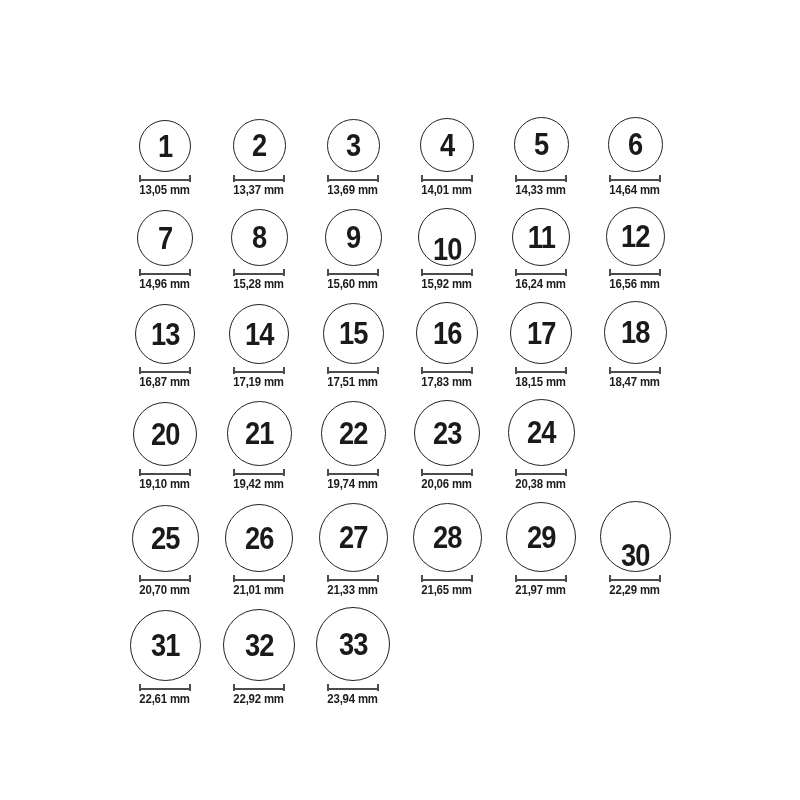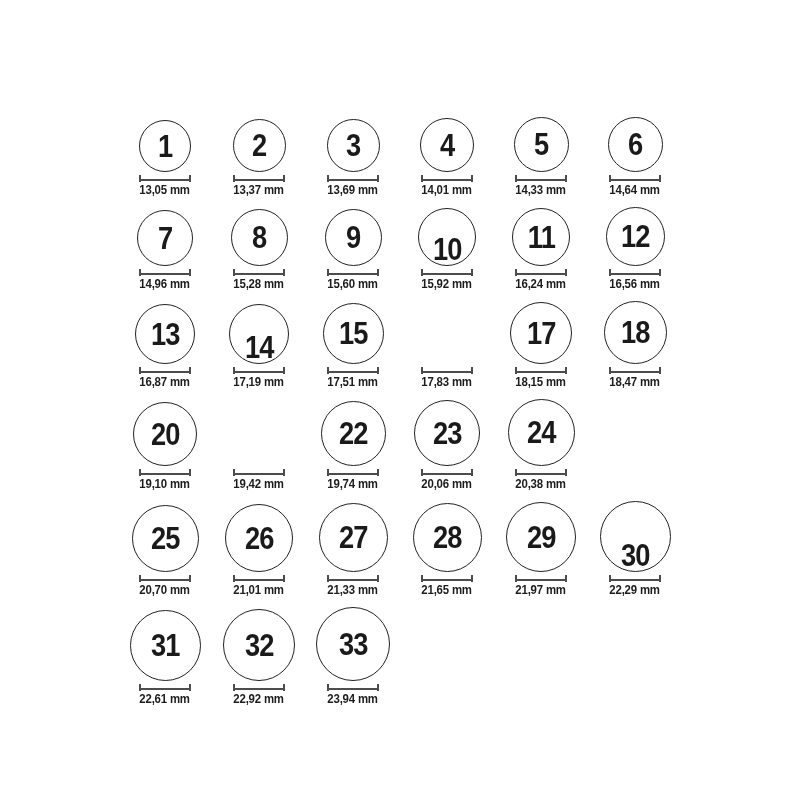--- a/index.html
+++ b/index.html
@@ -237,21 +237,21 @@
     </div>
     <div class="measure">
       <span class="tick-l"></span>
       <span class="bar"></span>
       <span class="tick-r"></span>
     </div>
     <div class="mm">16,87 mm</div>
   </div>
 
   <div class="cell">
-    <div class="circle" style="width: 60px; height: 60px; align-items: flex-end;">
+    <div class="circle" style="width: 60px; height: 60px;">
       <span class="num">14</span>
     </div>
     <div class="measure">
       <span class="tick-l"></span>
       <span class="bar"></span>
       <span class="tick-r"></span>
     </div>
     <div class="mm">17,19 mm</div>
   </div>
 
@@ -261,20 +261,23 @@
     </div>
     <div class="measure">
       <span class="tick-l"></span>
       <span class="bar"></span>
       <span class="tick-r"></span>
     </div>
     <div class="mm">17,51 mm</div>
   </div>
 
   <div class="cell">
+    <div class="circle" style="width: 62px; height: 62px;">
+      <span class="num">16</span>
+    </div>
     <div class="measure">
       <span class="tick-l"></span>
       <span class="bar"></span>
       <span class="tick-r"></span>
     </div>
     <div class="mm">17,83 mm</div>
   </div>
 
   <div class="cell">
     <div class="circle" style="width: 62px; height: 62px; text-align: right;">
@@ -308,20 +311,23 @@
     </div>
     <div class="measure">
       <span class="tick-l"></span>
       <span class="bar"></span>
       <span class="tick-r"></span>
     </div>
     <div class="mm">19,10 mm</div>
   </div>
 
   <div class="cell">
+    <div class="circle" style="width: 65px; height: 65px;">
+      <span class="num">21</span>
+    </div>
     <div class="measure">
       <span class="tick-l"></span>
       <span class="bar"></span>
       <span class="tick-r"></span>
     </div>
     <div class="mm">19,42 mm</div>
   </div>
 
   <div class="cell">
     <div class="circle" style="width: 65px; height: 65px;">

